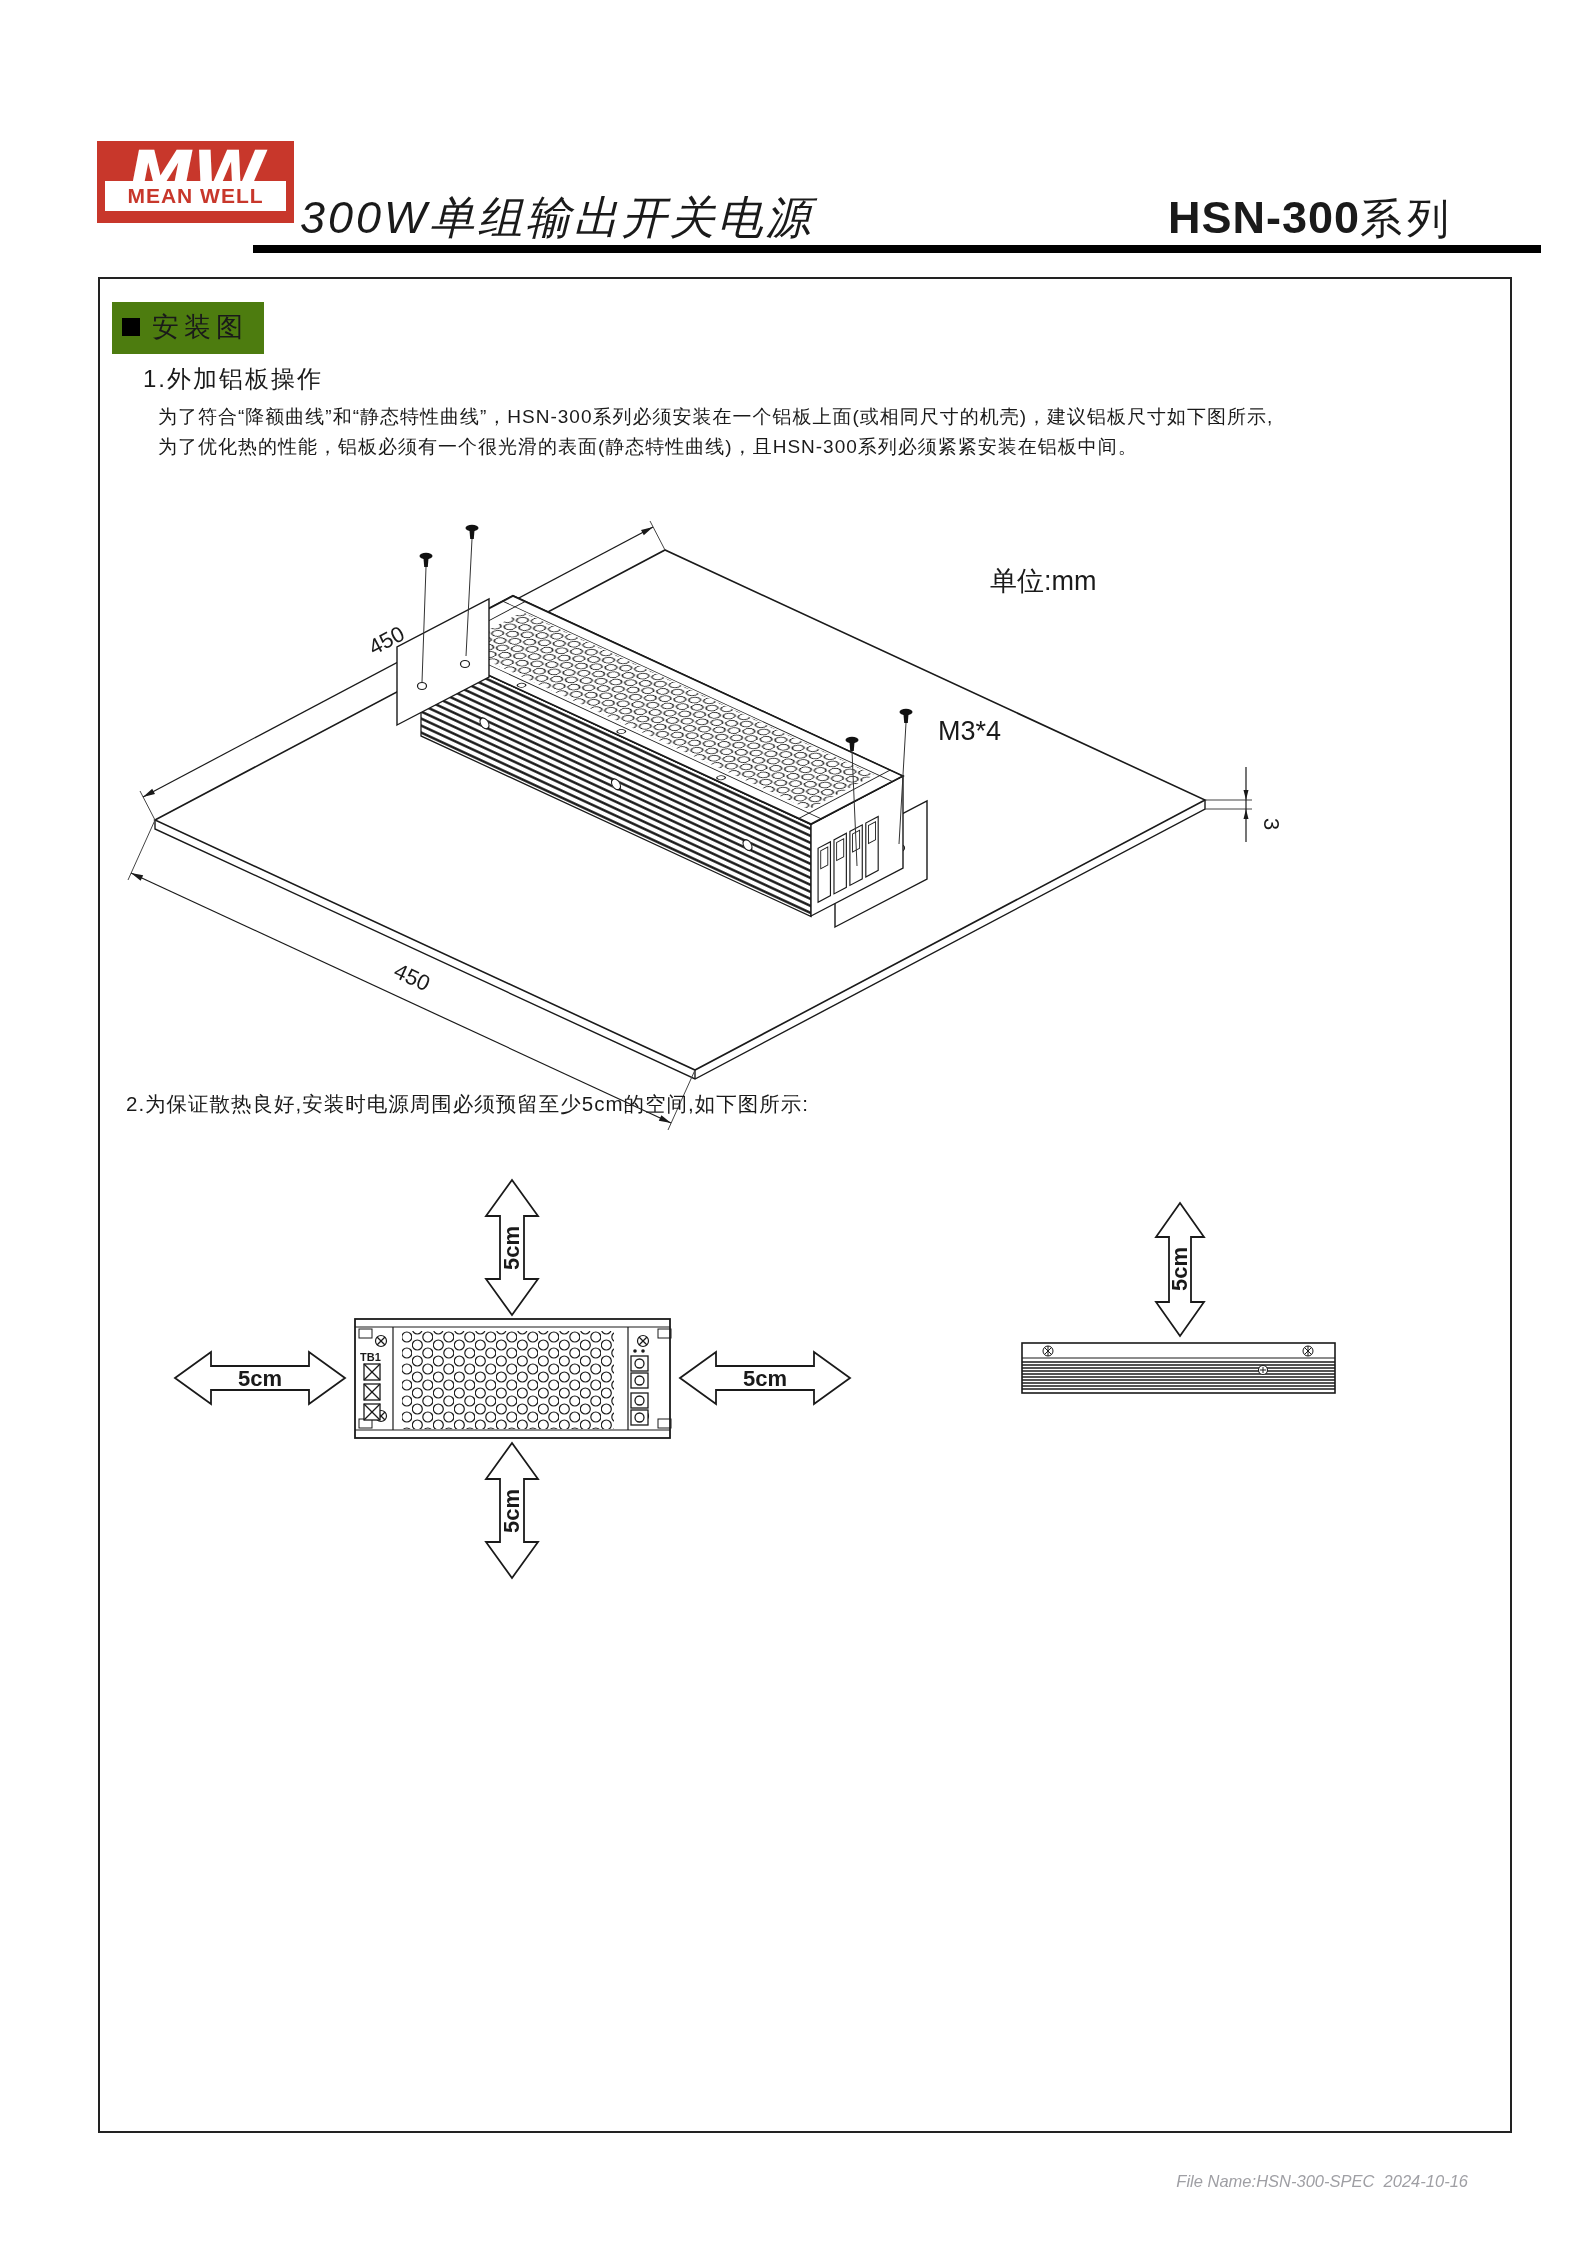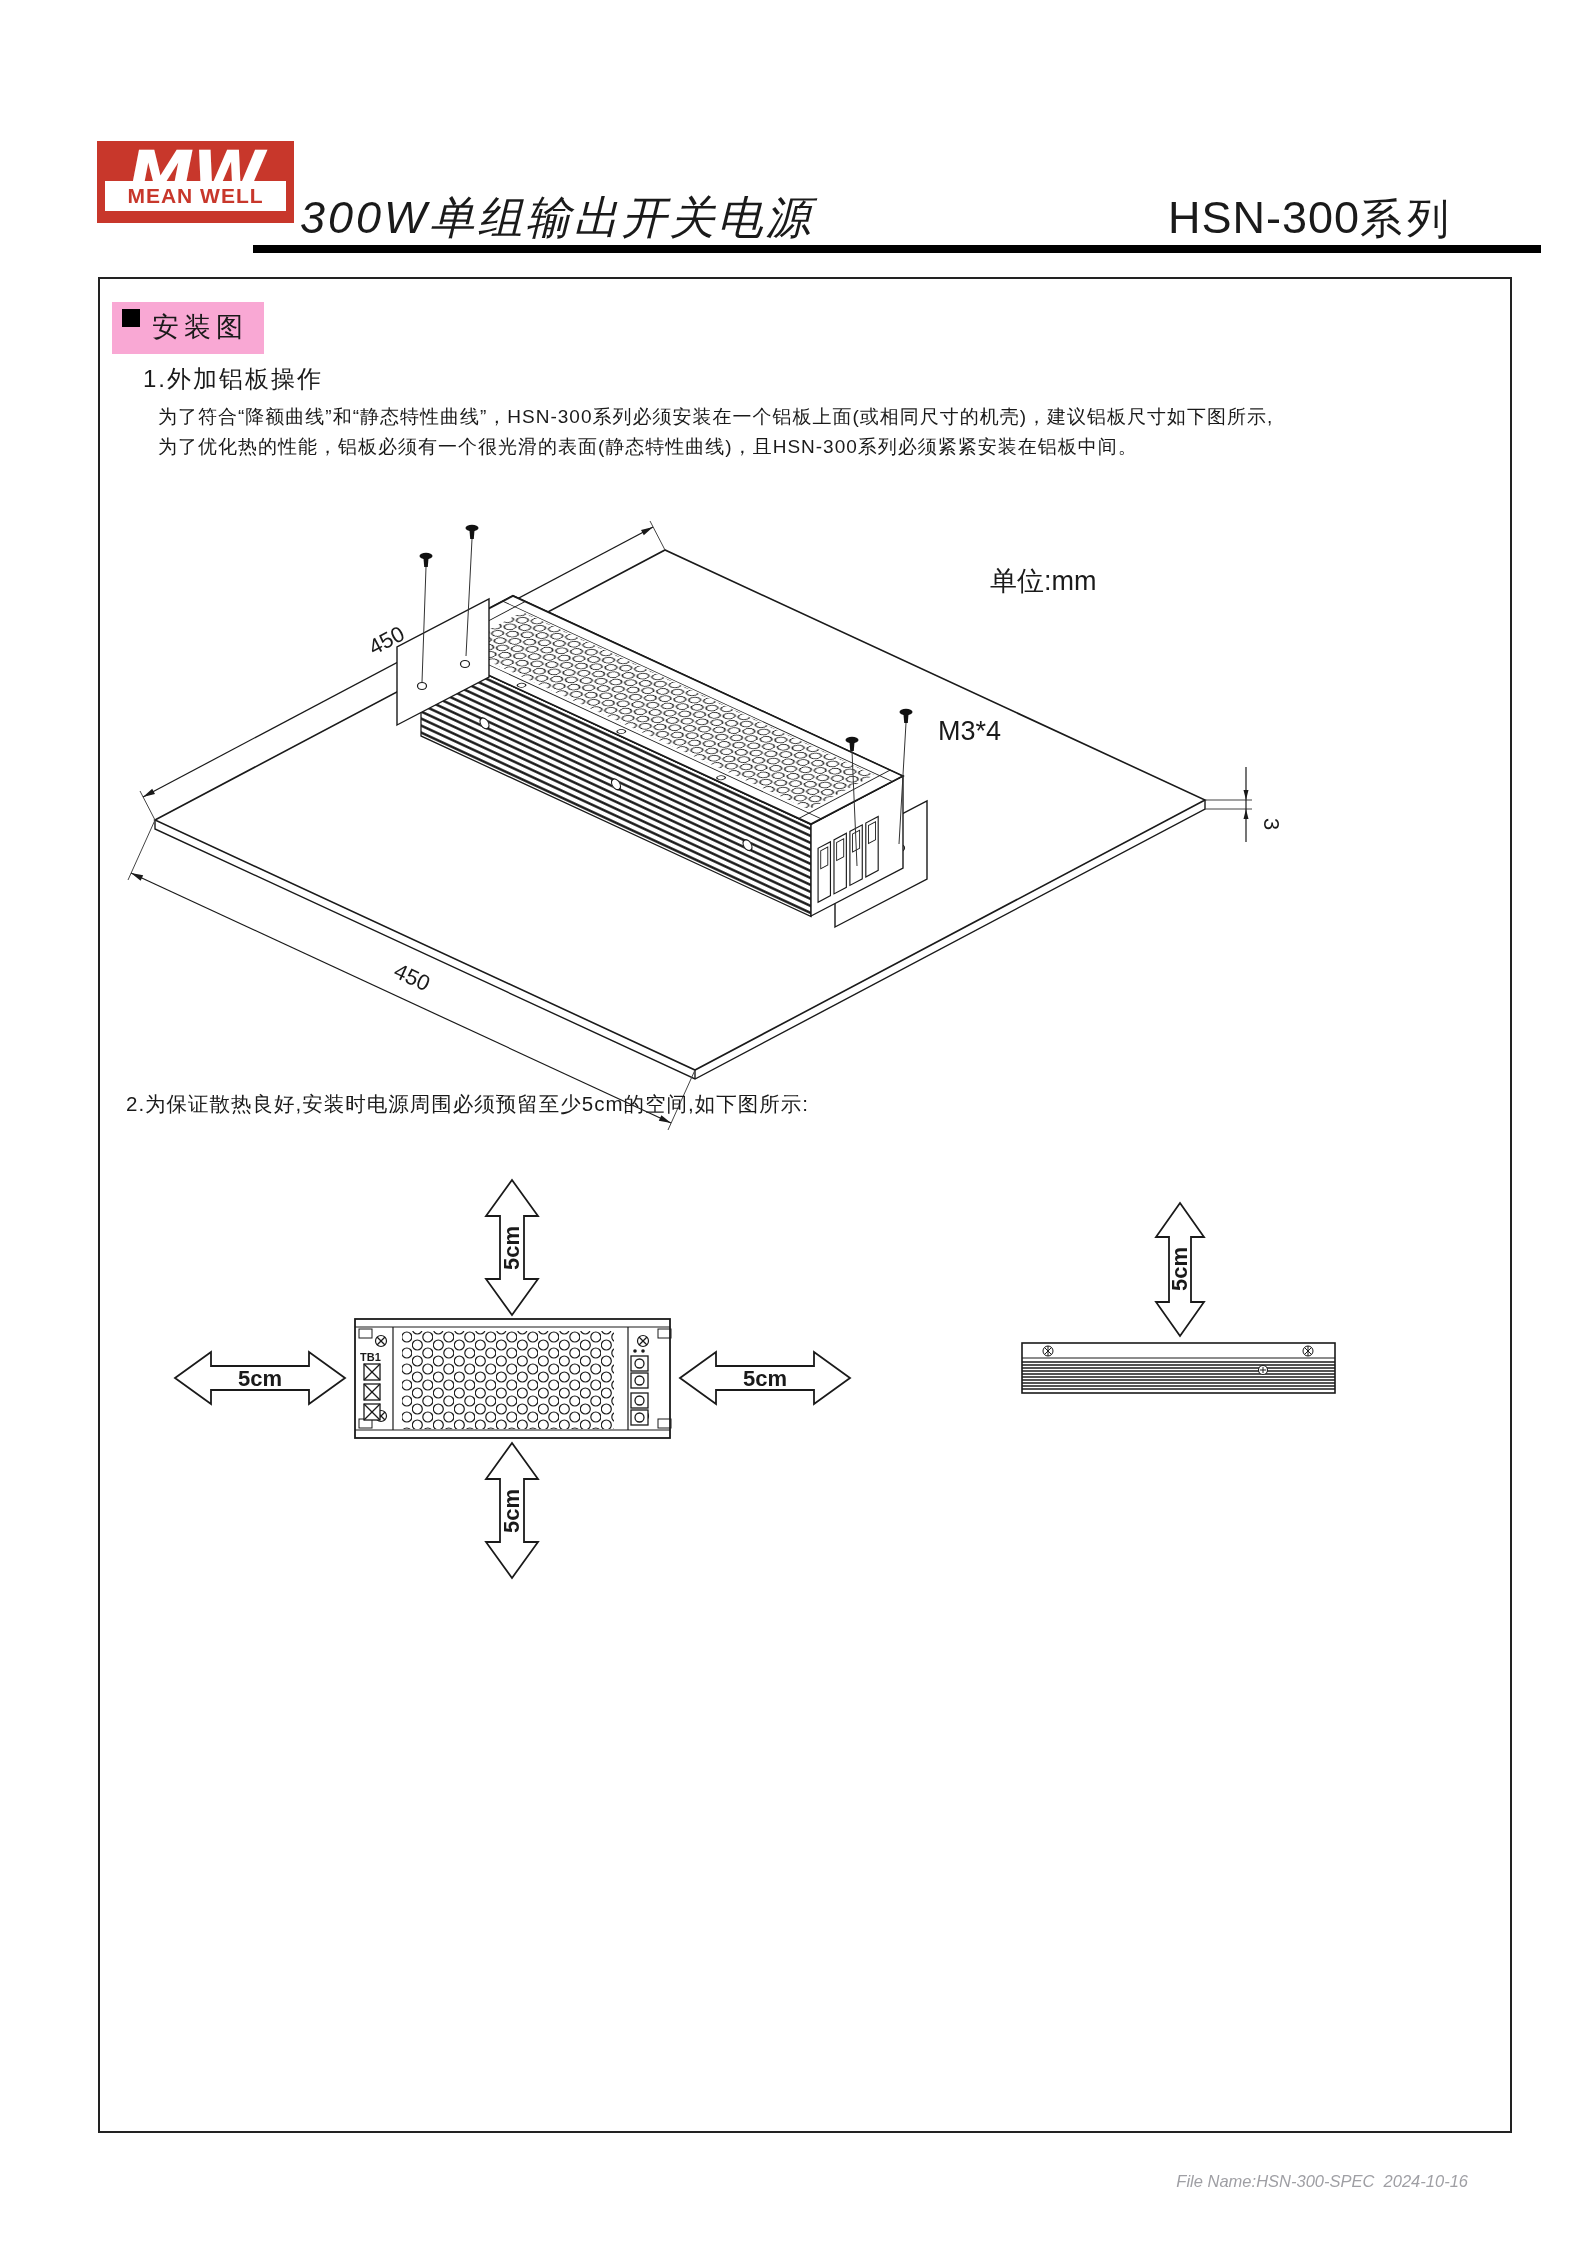--- a/index.html
+++ b/index.html
@@ -10,28 +10,28 @@
   
   #logo{left:97px;top:141px;width:197px;height:82px;background:#c8372b;}
   #logo-mw{position:absolute;left:0;right:0;top:-4px;text-align:center;
            font-family:"DejaVu Sans",sans-serif;font-style:italic;font-weight:bold;
            font-size:66px;color:#fff;letter-spacing:-2px;}
   #logo-band{position:absolute;left:8px;right:8px;bottom:12px;height:30px;background:#fff;
              display:flex;align-items:center;justify-content:center;}
   #logo-band span{font-weight:bold;font-size:21px;color:#c8372b;letter-spacing:1px;}
   #page-title{left:300px;top:188px;font-size:45px;font-weight:500;letter-spacing:3px;white-space:nowrap;font-style:italic;}
   #series-title{left:1168px;top:191px;white-space:nowrap;}
-  #series-title .code{font-weight:normal;font-size:45px;letter-spacing:1px;}
+  #series-title .code{font-weight:bold;font-size:45px;letter-spacing:1px;}
   #series-title .suffix{font-weight:500;font-size:42px;letter-spacing:5px;}
   #header-rule{left:253px;top:245px;width:1288px;height:8px;background:#000;}
 
   
   #content-frame{left:98px;top:277px;width:1410px;height:1852px;border:2px solid #222;background:#fff;}
 
-  #section-heading{left:112px;top:302px;background:#f9a8d4;display:flex;align-items:flex-start;
+  #section-heading{left:112px;top:302px;background:#4d7c0f;display:flex;align-items:center;
                    gap:12px;padding:7px 16px 9px 10px;}
   #section-heading .sq{width:18px;height:18px;background:#000;}
   #section-heading .txt{font-size:27px;letter-spacing:5px;}
 
   #step1-title{left:143px;top:363px;font-size:24px;letter-spacing:2px;}
   #step1-para{left:158px;top:402px;width:1345px;font-size:19px;line-height:30px;letter-spacing:1px;}
 
   #step2-text{left:126px;top:1090px;font-size:20.5px;letter-spacing:1px;}
 
   #footer-note{left:1100px;top:2172px;width:368px;text-align:right;font-style:italic;

